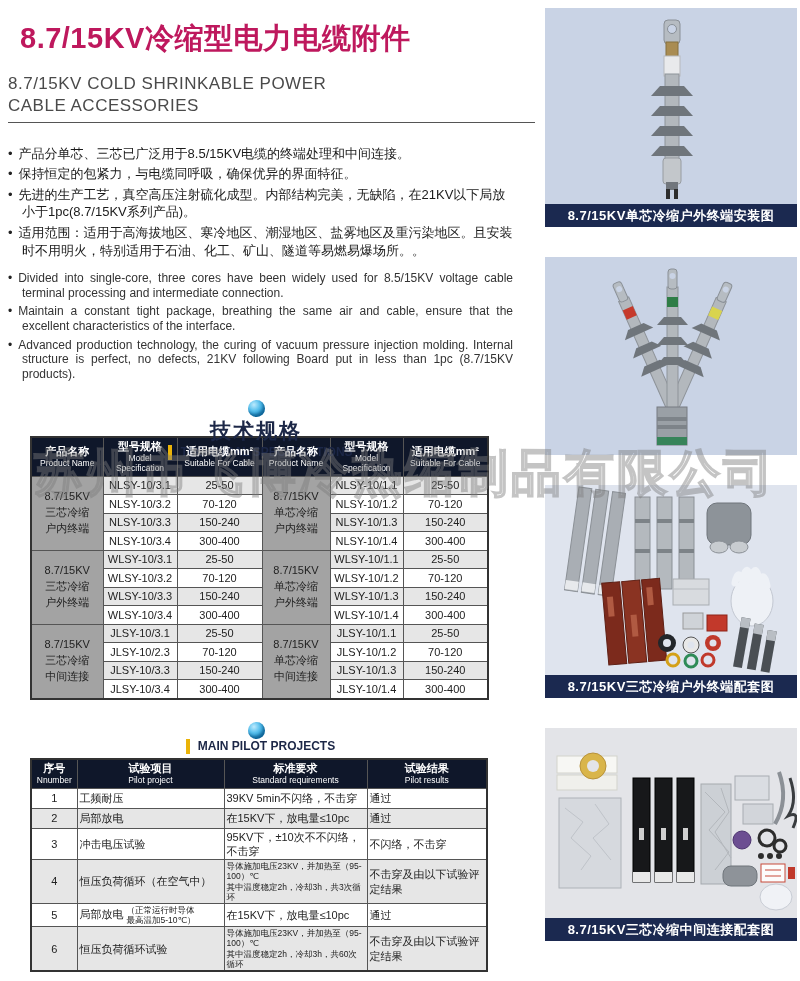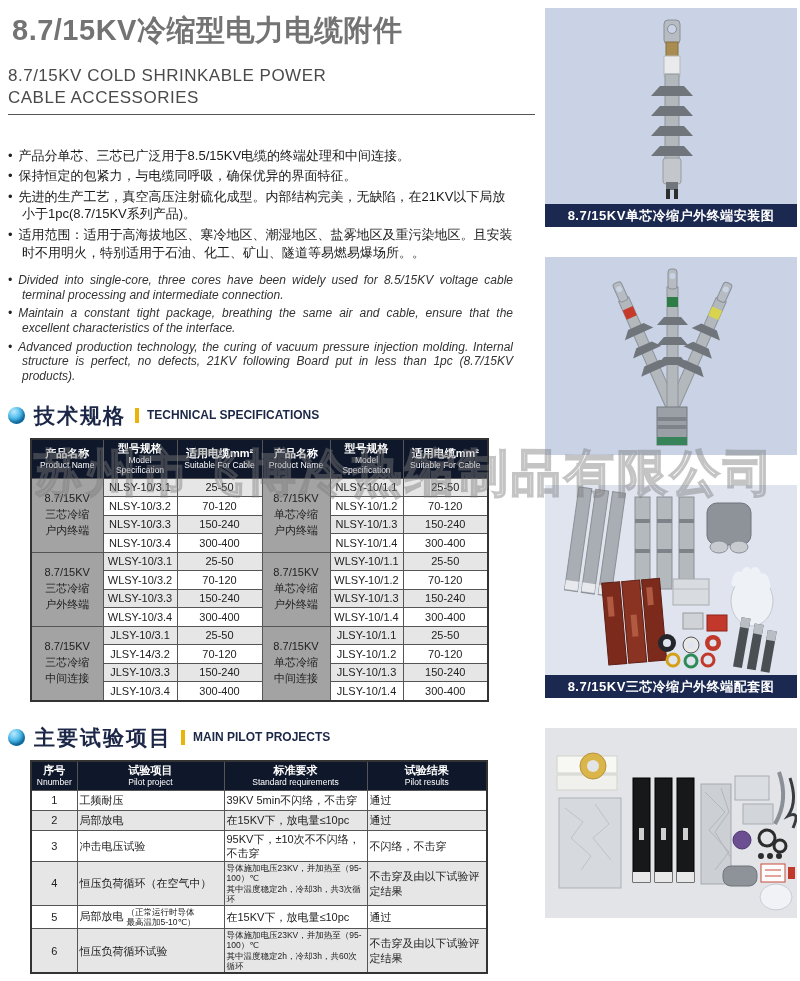--- a/index.html
+++ b/index.html
@@ -1,29 +1,29 @@
 <!DOCTYPE html>
 <html><head>
 <meta charset="utf-8">
 <style>
   html,body{margin:0;padding:0;background:#fff;}
   .page{position:relative;width:800px;height:981px;background:#ffffff;overflow:hidden;
         font-family:"Liberation Sans","DejaVu Sans",sans-serif;color:#222;}
   
   .left{position:absolute;left:8px;top:10px;width:505px;}
-  h1.cn-title{margin:4px;font-size:29px;line-height:1.15;color:#737373;letter-spacing:0.5px;font-weight:bold;}
+  h1.cn-title{margin:12px;font-size:29px;line-height:1.15;color:#be185d;letter-spacing:0.5px;font-weight:bold;}
   .en-title{margin-top:18px;font-size:17px;line-height:1.25;color:#4a4a4a;white-space:pre-line;letter-spacing:0.5px;}
   .rule{border:none;border-top:1px solid #555;margin:6px 0 0 0;width:527px;}
-  .bullets{margin:32px 0 0 0;padding:0;list-style:none;}
+  .bullets{margin:22px 0 0 0;padding:0;list-style:none;}
   .bullets li{padding-left:14px;text-indent:-14px;margin-bottom:3px;}
   .bullets li::before{content:"•";margin-right:6px;color:#222;}
   .b-cn li{font-size:13px;line-height:1.35;color:#1a1a1a;}
-  .b-en{margin-top:12px;font-style:italic;}
+  .b-en{margin-top:12px;}
   .b-en li{font-size:12px;line-height:1.22;color:#333;text-align:justify;margin-bottom:4px;}
-  .sec-head{display:flex;align-items:center;margin-top:18px;height:28px;}
+  .sec-head{display:flex;align-items:center;margin-top:18px;height:28px;flex-direction:column;}
   .ball{width:17px;height:17px;border-radius:50%;flex:0 0 17px;
         background:radial-gradient(circle at 35% 28%,#bdeafd 0%,#5cc2ee 35%,#1e9cd7 70%,#0b6aa8 100%);
         box-shadow:inset -2px -3px 3px rgba(0,40,80,.45);margin-right:9px;}
   .sec-cn{font-size:21px;font-weight:bold;color:#1c2747;letter-spacing:2px;margin-right:9px;}
   .sec-en{font-size:12px;font-weight:bold;color:#1c2747;border-left:4px solid #eab308;padding-left:8px;line-height:15px;}
   
   table{border-collapse:collapse;margin:8px 0 0 22px;table-layout:fixed;}
   table,th,td{border:1px solid #555;}
   table{border:2px solid #333;}
   th{background:#0f172a;color:#fff;padding:2px 1px;vertical-align:middle;}
@@ -184,21 +184,21 @@
 中间连接</td>
           <td>JLSY-10/3.1</td>
           <td>25-50</td>
           <td class="gname" rowspan="4">8.7/15KV
 单芯冷缩
 中间连接</td>
           <td>JLSY-10/1.1</td>
           <td>25-50</td>
         </tr>
         <tr>
-          <td>JLSY-14/3.2</td>
+          <td>JLSY-10/2.3</td>
           <td>70-120</td>
           <td>JLSY-10/1.2</td>
           <td>70-120</td>
         </tr>
         <tr>
           <td>JLSY-10/3.3</td>
           <td>150-240</td>
           <td>JLSY-10/1.3</td>
           <td>150-240</td>
         </tr>
@@ -206,21 +206,20 @@
           <td>JLSY-10/3.4</td>
           <td>300-400</td>
           <td>JLSY-10/1.4</td>
           <td>300-400</td>
         </tr>
       </tbody>
     </table>
 
     <div class="sec-head" style="margin-top:22px">
       <span class="ball"></span>
-      <span class="sec-cn">主要试验项目</span>
       <span class="sec-en">MAIN PILOT PROJECTS</span>
     </div>
 
     <table class="pilot">
       <colgroup>
           <col style="width:46px">
           <col style="width:147px">
           <col style="width:143px">
           <col style="width:120px">
         </colgroup>
@@ -468,16 +467,17 @@
             <circle cx="225" cy="128" r="3" fill="#2c2c2c"></circle>
             <circle cx="234" cy="128" r="3" fill="#2c2c2c"></circle>
           <rect x="178" y="138" width="34" height="20" rx="8" fill="#8e9399" stroke="#6f757b"></rect>
           <rect x="216" y="136" width="24" height="18" fill="#fcfcfc" stroke="#c84a3a"></rect>
           <line x1="220" y1="142" x2="236" y2="142" stroke="#c84a3a"></line>
             <line x1="220" y1="148" x2="236" y2="148" stroke="#c84a3a"></line>
           <rect x="243" y="139" width="7" height="12" fill="#c0392b"></rect>
           <ellipse cx="231" cy="169" rx="16" ry="13" fill="#f0f2f6" stroke="#c8ccd4"></ellipse>
         </g>
       </svg>
+      <figcaption>8.7/15KV三芯冷缩中间连接配套图</figcaption>
     </figure>
 
   </div>
 </div>
 
 </body></html>

